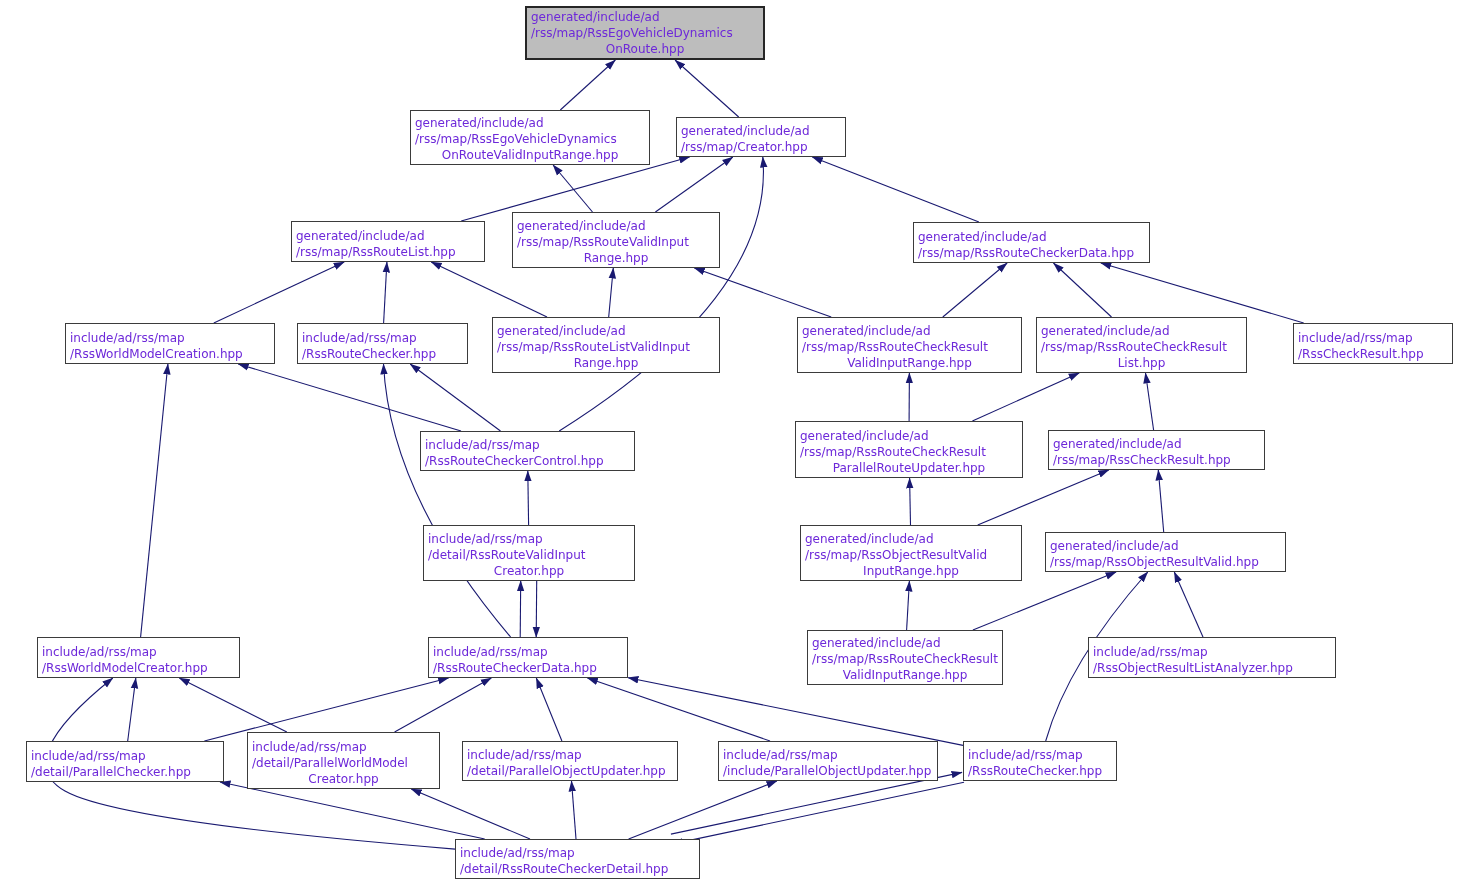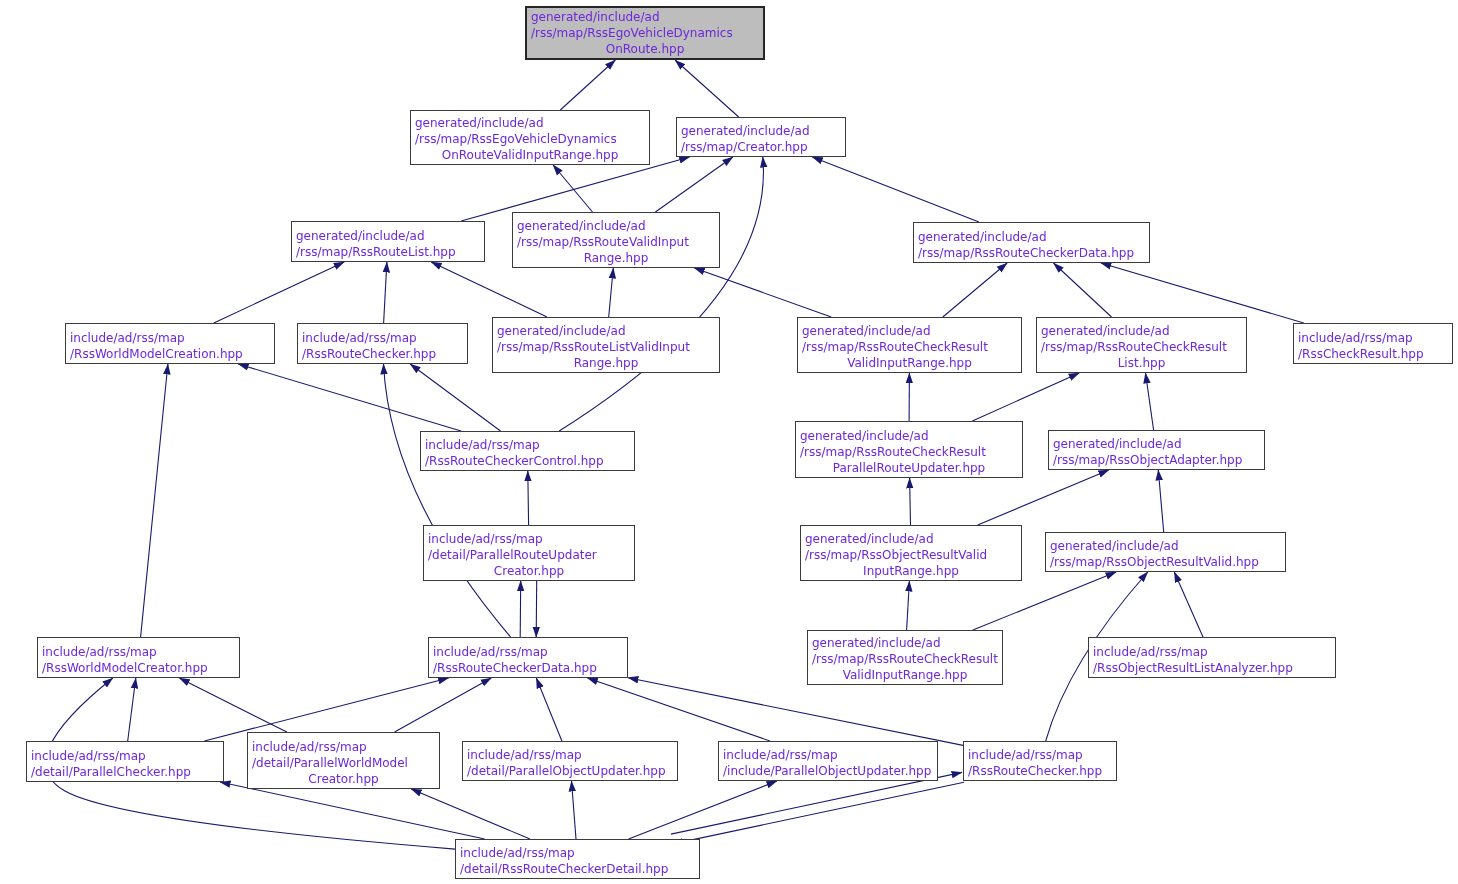--- a/index.html
+++ b/index.html
@@ -131,25 +131,25 @@
         <div class="nl">include/ad/rss/map</div>
         <div class="nl">/RssRouteCheckerControl.hpp</div>
       </div>
       <div class="node" style="left: 795px; top: 421px; width: 228px; height: 57px;">
         <div class="nl">generated/include/ad</div>
         <div class="nl">/rss/map/RssRouteCheckResult</div>
         <div class="nl ctr">ParallelRouteUpdater.hpp</div>
       </div>
       <div class="node" style="left: 1048px; top: 430px; width: 217px; height: 40px;">
         <div class="nl">generated/include/ad</div>
-        <div class="nl">/rss/map/RssObjectAdapter.hpp</div>
+        <div class="nl">/rss/map/RssCheckResult.hpp</div>
       </div>
       <div class="node" style="left: 423px; top: 525px; width: 212px; height: 56px;">
         <div class="nl">include/ad/rss/map</div>
-        <div class="nl">/detail/ParallelRouteUpdater</div>
+        <div class="nl">/detail/RssRouteValidInput</div>
         <div class="nl ctr">Creator.hpp</div>
       </div>
       <div class="node" style="left: 800px; top: 525px; width: 222px; height: 56px;">
         <div class="nl">generated/include/ad</div>
         <div class="nl">/rss/map/RssObjectResultValid</div>
         <div class="nl ctr">InputRange.hpp</div>
       </div>
       <div class="node" style="left: 1045px; top: 532px; width: 241px; height: 40px;">
         <div class="nl">generated/include/ad</div>
         <div class="nl">/rss/map/RssObjectResultValid.hpp</div>

